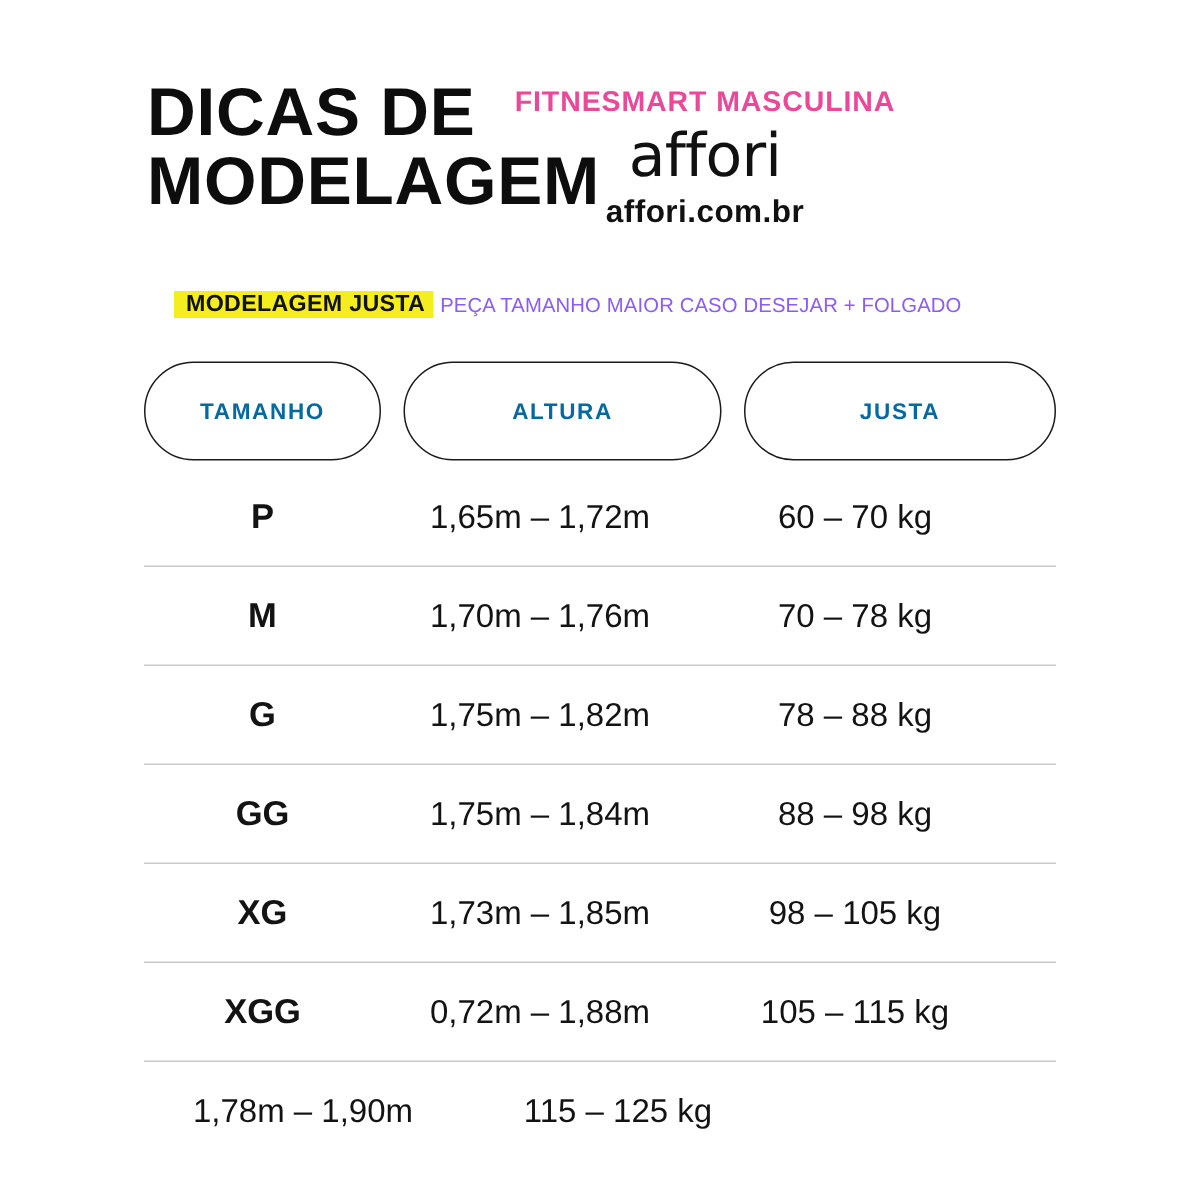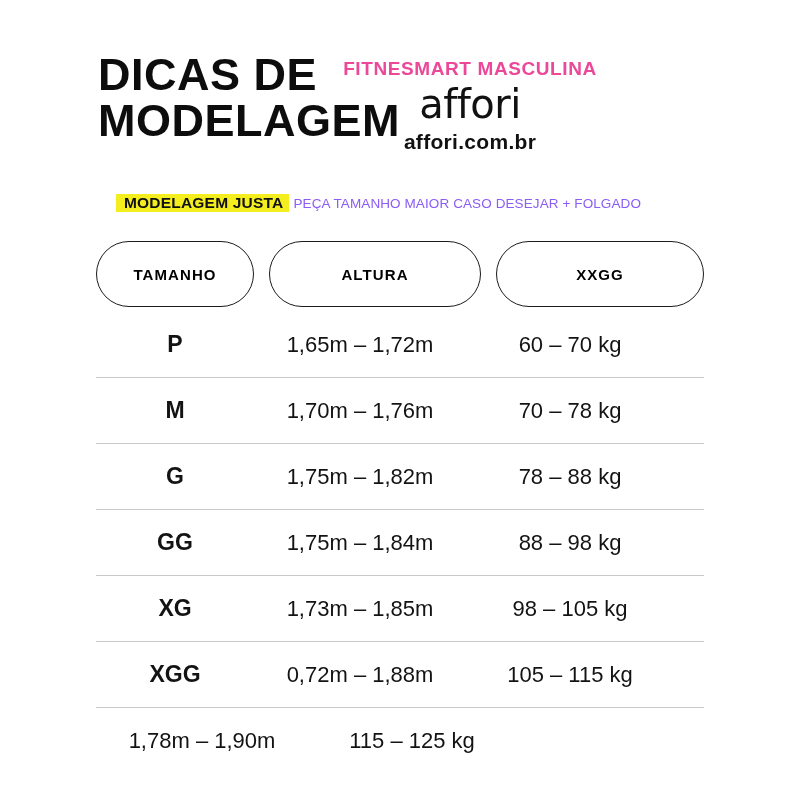--- a/index.html
+++ b/index.html
@@ -111,21 +111,21 @@
   .pill {
     border: 1.6px solid #1b1b1b;
     border-radius: 34px;
     height: 66px;
     display: flex;
     align-items: center;
     justify-content: center;
     font-size: 15px;
     font-weight: 700;
     letter-spacing: 1.1px;
-    color: #000000;
+    color: #0369a1;
     box-sizing: border-box;
   }
   .pill.c0 { width: 158px; }
   .pill.c1 { width: 212px; }
   .pill.c2 { width: 208px; }
 
   
   .table {
     position: absolute;
     left: 96px;
@@ -178,21 +178,21 @@
   </div>
 
   <div class="banner">
     <div class="banner-highlight">MODELAGEM JUSTA</div>
     <div class="banner-rest">PEÇA TAMANHO MAIOR CASO DESEJAR + FOLGADO</div>
   </div>
 
   <div class="pill-row">
     <div class="pill c0">TAMANHO</div>
     <div class="pill c1">ALTURA</div>
-    <div class="pill c2">XXGG</div>
+    <div class="pill c2">JUSTA</div>
   </div>
 
   <div class="table">
     <div class="row">
       <div class="cell size">P</div>
       <div class="cell height">1,65m – 1,72m</div>
       <div class="cell weight">60 – 70 kg</div>
     </div>
     <div class="row">
       <div class="cell size">M</div>

